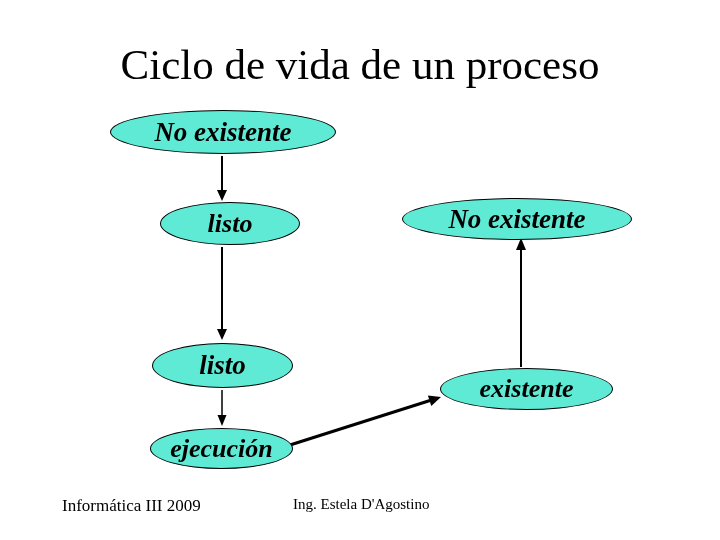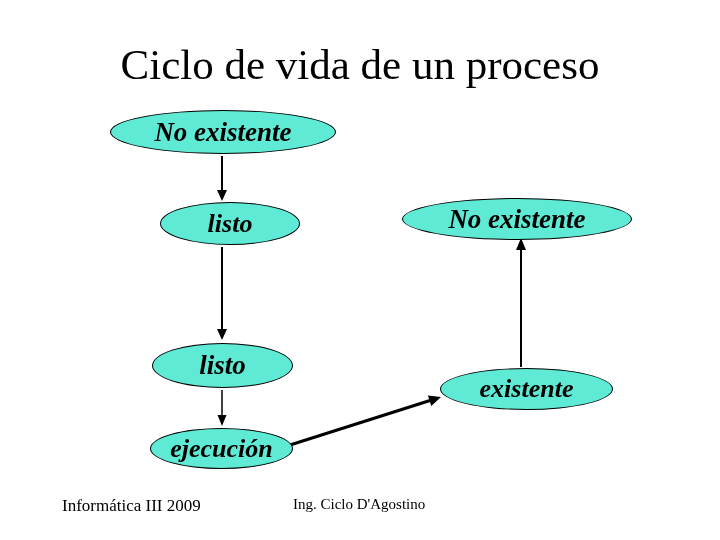--- a/index.html
+++ b/index.html
@@ -114,15 +114,15 @@
   <div class="node node-no-existente-right">
     <span>No existente</span>
   </div>
 
   <div class="node node-terminado">
     <span>existente</span>
   </div>
 
   <div class="footer-left">Informática III 2009</div>
 
-  <div class="footer-author">Ing. Ciclo D'Agostino</div>
+  <div class="footer-author">Ing. Estela D'Agostino</div>
 
 </div>
 
 </body></html>

